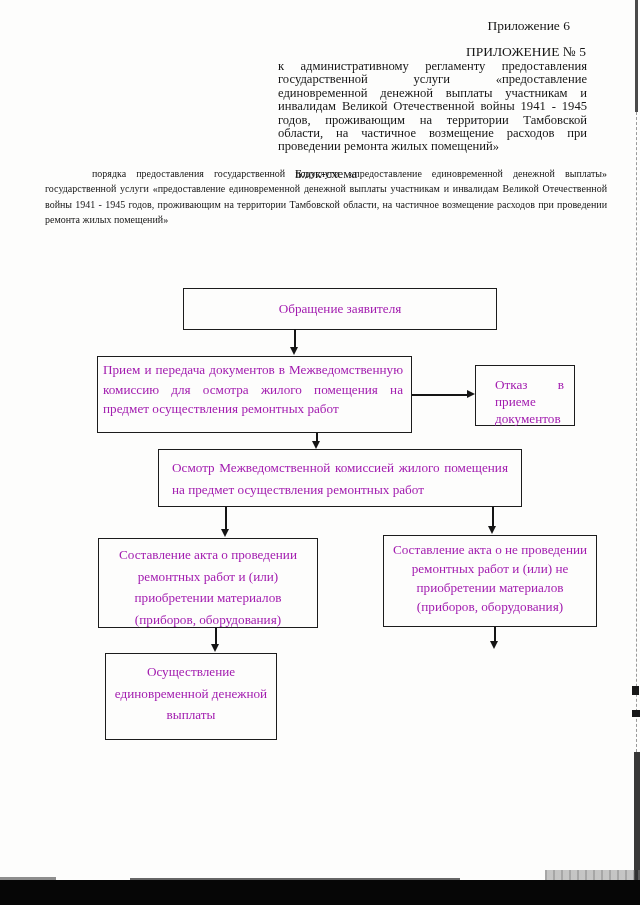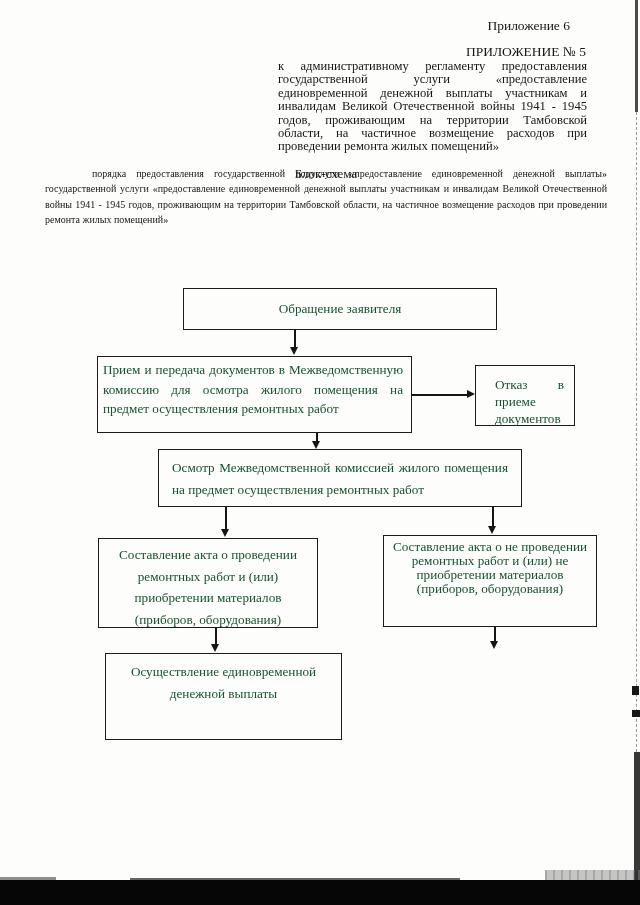--- a/index.html
+++ b/index.html
@@ -28,35 +28,35 @@
   }
   .scheme-description {
     position:absolute; top:166px; left:45px; width:562px;
     font-size:10px; line-height:15.4px; text-align:justify; text-indent:47px;
   }
 
   
   .fbox {
     position:absolute; box-sizing:border-box;
     border:1.6px solid #1c1c1c; background:#fdfdfc;
-    font-size:13.2px; color:#14532d;
+    font-size:13.2px; color:#a21caf;
   }
   .box-request { left:183px; top:288px; width:314px; height:42px;
     display:flex; align-items:center; justify-content:center; }
   .box-reception { left:97px;  top:356px; width:315px; height:77px;
     padding:3px 8px 0 5px;  line-height:19.5px; text-align:justify; }
   .box-refusal { left:475px; top:365px; width:100px; height:61px;
     padding:10px 10px 0 19px; line-height:17px;   text-align:justify; }
   .box-inspection { left:158px; top:449px; width:364px; height:58px;
     padding:7px 13px 0 13px; line-height:21.5px; text-align:justify; }
   .box-act-done { left:98px;  top:538px; width:220px; height:90px;
     padding:5px 6px 0;  line-height:21.5px; text-align:center; }
   .box-act-not-done { left:383px; top:535px; width:214px; height:92px;
-    padding:4px 6px 0;  line-height:14px; text-align:center; }
-  .box-payment { left:105px; top:653px; width:237px; height:87px;
+    padding:4px 6px 0;  line-height:19px; text-align:center; }
+  .box-payment { left:105px; top:653px; width:172px; height:87px;
     padding:7px 6px 0;  line-height:21.5px; text-align:center; }
   .box-dispatch { left:390px; top:650px; width:200px; height:91px;
     padding:11px 6px 0; line-height:18.6px; text-align:center; }
 
   
   .varrow { position:absolute; width:1.6px; background:#151515; }
   .varrow::after {
     content:""; position:absolute; bottom:-7px; left:-3.9px;
     border-left:4.6px solid transparent; border-right:4.6px solid transparent;
     border-top:8px solid #151515;

